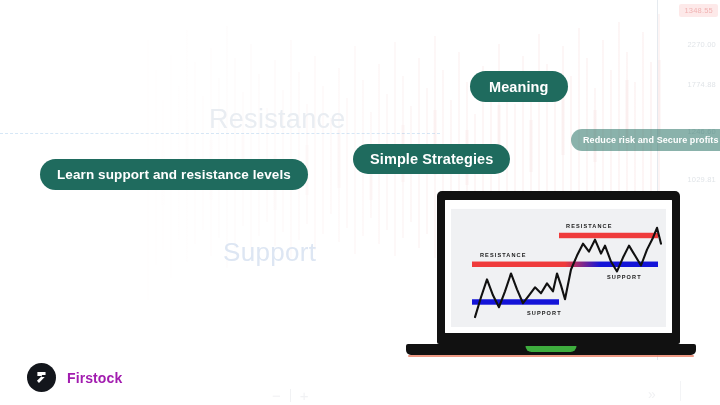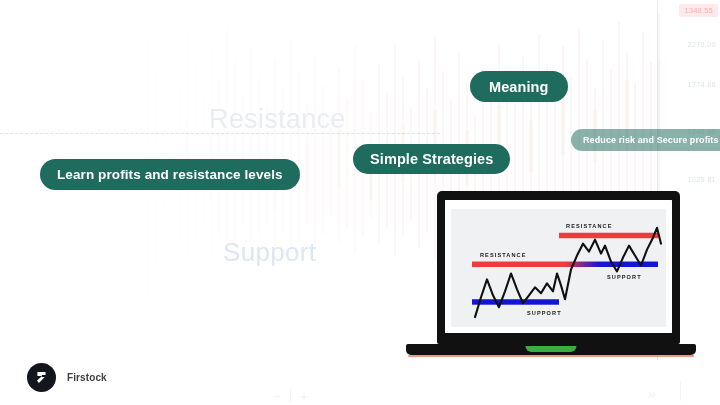--- a/index.html
+++ b/index.html
@@ -175,23 +175,23 @@
   .brand-mark {
     width: 29px;
     height: 29px;
     border-radius: 50%;
     background: #13161c;
     display: flex;
     align-items: center;
     justify-content: center;
   }
   .brand-name {
-    font-size: 10px;
+    font-size: 14px;
     font-weight: bold;
-    color: #404040;
+    color: #a21caf;
     letter-spacing: .1px;
   }
 
   
   .zoom-ctl {
     position: absolute;
     top: 388px;
     display: flex;
     align-items: center;
     gap: 9px;
@@ -381,21 +381,21 @@
     <div class="price-tag highlight" style="top:4px;">1348.55</div>
     <div class="price-tag" style="top:40px;">2270.00</div>
     <div class="price-tag" style="top:80px;">1774.88</div>
     <div class="price-tag" style="top:127px;">1246.60</div>
     <div class="price-tag" style="top:175px;">1029.81</div>
   </div>
 
   <div class="watermark wm-resistance">Resistance</div>
   <div class="watermark wm-support">Support</div>
 
-  <div class="pill pill-learn">Learn profits and resistance levels</div>
+  <div class="pill pill-learn">Learn support and resistance levels</div>
   <div class="pill pill-meaning">Meaning</div>
   <div class="pill pill-strategies">Simple Strategies</div>
   <div class="pill pill-reduce">Reduce risk and Secure profits</div>
 
   <div class="headline">
   </div>
 
   <div class="brand">
     <span class="brand-mark">
       <svg width="17" height="17" viewBox="0 0 24 24">

